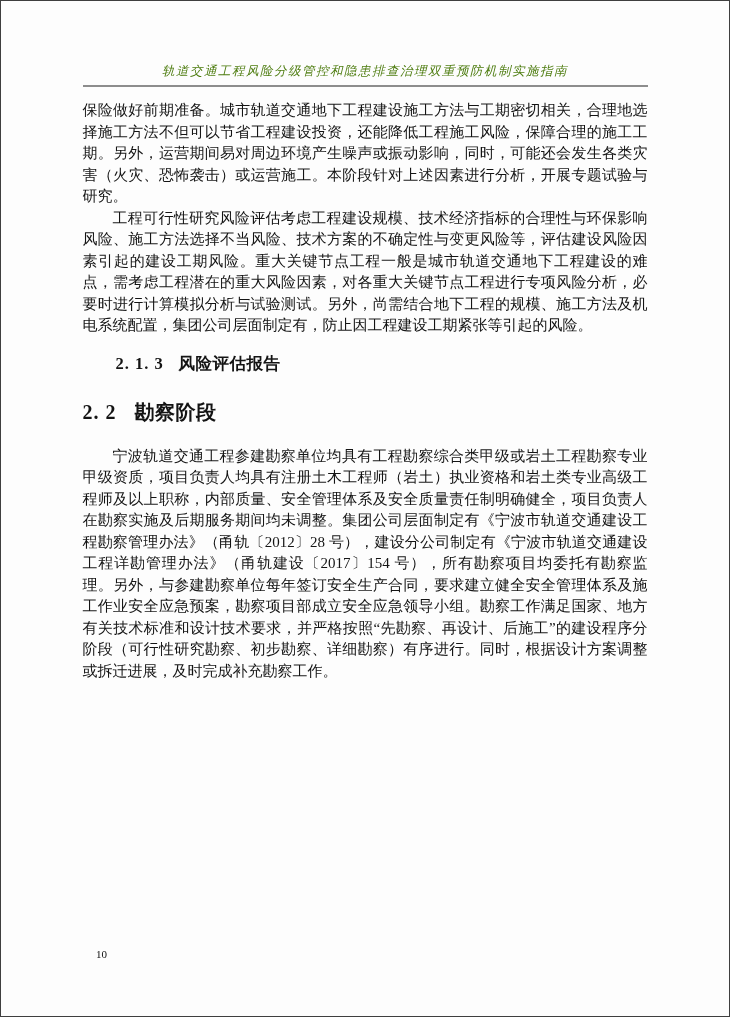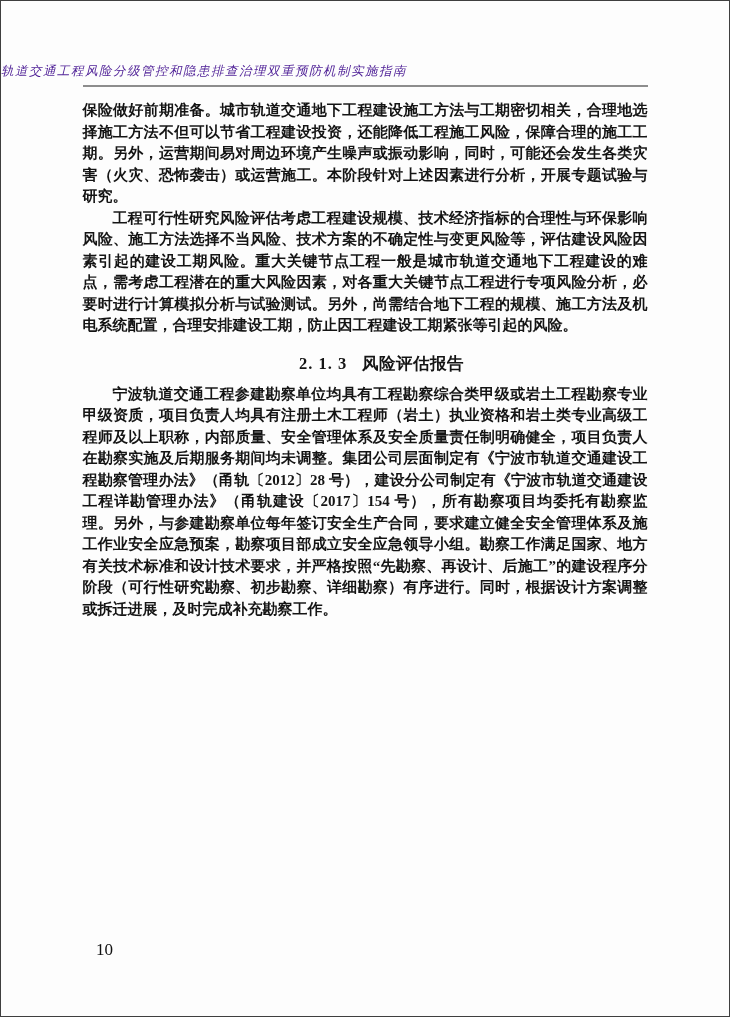--- a/index.html
+++ b/index.html
@@ -8,51 +8,52 @@
     width: 730px;
     height: 1017px;
     box-sizing: border-box;
     background: #fdfdfd;
     border: 1px solid #3f3f3f;
     font-family: "Liberation Serif", "DejaVu Serif", serif;
     color: #141414;
     overflow: hidden;
   }
   .running-header {
+    text-align: center;
     padding-top: 62px;
     font-style: italic;
     font-size: 12.5px;
     letter-spacing: 1.5px;
-    color: #4c1d95;
+    color: #4d7c0f;
     font-weight: 500;
   }
   .header-rule {
     width: 565px;
     margin: 5px auto 0 auto;
     border: none;
     border-top: 2px solid #8d8d8d;
     height: 0;
   }
   .content {
     width: 565px;
     margin: 0 auto;
     padding-top: 13px;
     font-size: 15px;
     line-height: 21.5px;
     text-align: justify;
   }
-  p.para { margin: 0; text-indent: 2em; font-weight: bold; }
+  p.para { margin: 0; text-indent: 2em; }
   p.para.no-indent { text-indent: 0; }
   .h-sub {
     margin: 16px 0 10px 0;
     padding-left: 2em;
     font-size: 16.5px;
     line-height: 20px;
     font-weight: bold;
-    text-align: center;
+    text-align: left;
   }
   .h-sec {
     margin: 26px 0 22px 0;
     font-size: 20px;
     line-height: 24px;
     font-weight: bold;
     text-align: left;
   }
   .h-num {
     font-family: "Liberation Serif", "DejaVu Serif", serif;
@@ -62,44 +63,47 @@
   }
   .h-title {
     font-family: "Liberation Sans", "DejaVu Sans", sans-serif;
     font-weight: bold;
     letter-spacing: 0.5px;
   }
   .page-number {
     position: absolute;
     left: 95px;
     bottom: 56px;
-    font-size: 17px;
+    font-size: 11px;
     color: #111111;
   }
 </style>
 </head>
 <body>
 
 <div class="page">
 
   <div class="running-header">轨道交通工程风险分级管控和隐患排查治理双重预防机制实施指南</div>
 
   <hr class="header-rule">
 
   <div class="content">
 
     <p class="para no-indent">保险做好前期准备。城市轨道交通地下工程建设施工方法与工期密切相关，合理地选择施工方法不但可以节省工程建设投资，还能降低工程施工风险，保障合理的施工工期。另外，运营期间易对周边环境产生噪声或振动影响，同时，可能还会发生各类灾害（火灾、恐怖袭击）或运营施工。本阶段针对上述因素进行分析，开展专题试验与研究。</p>
 
-    <p class="para">工程可行性研究风险评估考虑工程建设规模、技术经济指标的合理性与环保影响风险、施工方法选择不当风险、技术方案的不确定性与变更风险等，评估建设风险因素引起的建设工期风险。重大关键节点工程一般是城市轨道交通地下工程建设的难点，需考虑工程潜在的重大风险因素，对各重大关键节点工程进行专项风险分析，必要时进行计算模拟分析与试验测试。另外，尚需结合地下工程的规模、施工方法及机电系统配置，合理安排建设工期，防止因工程建设工期紧张等引起的风险。</p>
+    <p class="para">工程可行性研究风险评估考虑工程建设规模、技术经济指标的合理性与环保影响风险、施工方法选择不当风险、技术方案的不确定性与变更风险等，评估建设风险因素引起的建设工期风险。重大关键节点工程一般是城市轨道交通地下工程建设的难点，需考虑工程潜在的重大风险因素，对各重大关键节点工程进行专项风险分析，必要时进行计算模拟分析与试验测试。另外，尚需结合地下工程的规模、施工方法及机电系统配置，集团公司层面制定有，防止因工程建设工期紧张等引起的风险。</p>
 
     <div class="h-sub">
       <span class="h-num">2. 1. 3</span><span class="h-title">风险评估报告</span>
     </div>
 
 
+    <div class="h-sec">
+      <span class="h-num">2. 2</span><span class="h-title">勘察阶段</span>
+    </div>
 
     <p class="para">宁波轨道交通工程参建勘察单位均具有工程勘察综合类甲级或岩土工程勘察专业甲级资质，项目负责人均具有注册土木工程师（岩土）执业资格和岩土类专业高级工程师及以上职称，内部质量、安全管理体系及安全质量责任制明确健全，项目负责人在勘察实施及后期服务期间均未调整。集团公司层面制定有《宁波市轨道交通建设工程勘察管理办法》（甬轨〔2012〕28 号），建设分公司制定有《宁波市轨道交通建设工程详勘管理办法》（甬轨建设〔2017〕154 号），所有勘察项目均委托有勘察监理。另外，与参建勘察单位每年签订安全生产合同，要求建立健全安全管理体系及施工作业安全应急预案，勘察项目部成立安全应急领导小组。勘察工作满足国家、地方有关技术标准和设计技术要求，并严格按照“先勘察、再设计、后施工”的建设程序分阶段（可行性研究勘察、初步勘察、详细勘察）有序进行。同时，根据设计方案调整或拆迁进展，及时完成补充勘察工作。</p>
 
 
 
 
   </div>
 
   <div class="page-number">10</div>
 

